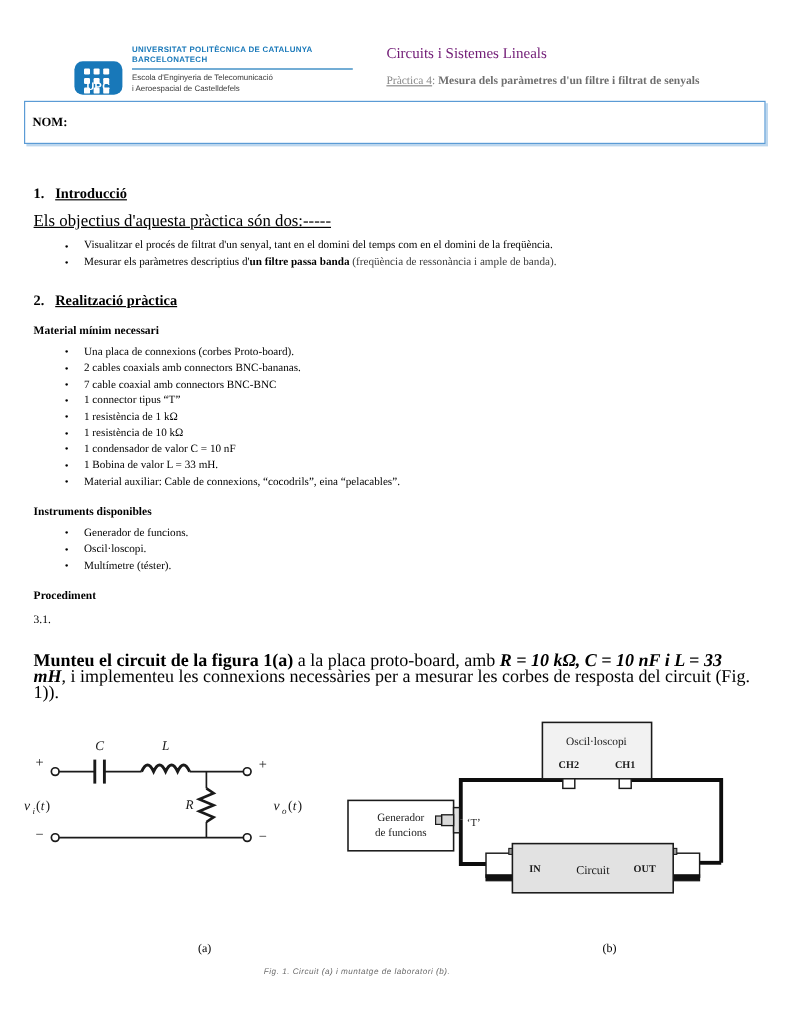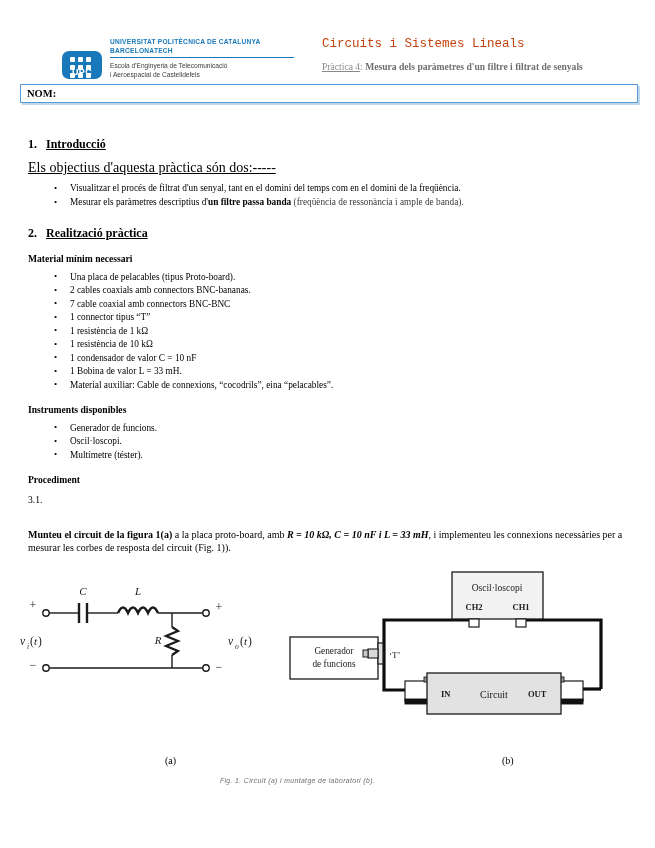--- a/index.html
+++ b/index.html
@@ -98,23 +98,23 @@
     font-size: 6.6px;
     color: #3b3b3b;
     line-height: 9px;
     white-space: nowrap;
   }
   .header-titles {
     margin-left: 8px;
     padding-top: 1px;
   }
   .doc-title {
-    font-family: Liberation Mono, monospace;
+    font-family: Liberation Serif, serif;
     font-size: 12.5px;
-    color: #c2410c;
+    color: #701a75;
     margin-bottom: 9px;
   }
   .pract-line {
     font-size: 9.6px;
     color: #8a8a8a;
     line-height: 13px;
     max-width: 300px;
     text-align: right;
   }
   .pract-label {
@@ -126,21 +126,21 @@
   }
 
   
   .nom-wrap {
     margin: 12px 17px 0 20px;
     position: relative;
   }
   .nom-box {
     border: 1.2px solid #5b9bd5;
     box-shadow: 2px 2px 0 0 #bdd7ee;
-    height: 19px;
+    height: 36px;
     display: flex;
     align-items: center;
     padding-left: 6px;
     box-sizing: border-box;
     background: #fff;
   }
   .nom-label {
     font-size: 10.5px;
     font-weight: bold;
   }
@@ -205,21 +205,21 @@
     padding-left: 8px;
     margin-top: 9px;
     flex-direction: column;
   }
   .proc-num {
     width: 34px;
     flex: 0 0 34px;
     font-size: 9.6px;
   }
   .proc-text {
-    font-size: 10px;
+    font-size: 15px;
     line-height: 13.5px;
   }
 
   
   .figure-area {
     position: relative;
     height: 190px;
     margin-top: 10px;
   }
   .fig-svg { display: block; }
@@ -300,21 +300,21 @@
         <span>Mesurar els paràmetres descriptius d'</span><span class="b">un filtre passa banda</span><span class="grey"> (freqüència de ressonància i ample de banda).</span>
       </li>
     </ul>
 
     <h2 class="section">
       <span class="num">2.</span><span class="ttl">Realització pràctica</span>
     </h2>
 
     <div class="subhead">Material mínim necessari</div>
     <ul class="bul tight">
-      <li>Una placa de pelacables (tipus Proto-board).</li>
+      <li>Una placa de connexions (corbes Proto-board).</li>
       <li>2 cables coaxials amb connectors BNC-bananas.</li>
       <li>7 cable coaxial amb connectors BNC-BNC</li>
       <li>1 connector tipus “T”</li>
       <li>1 resistència de 1 kΩ</li>
       <li>1 resistència de 10 kΩ</li>
       <li>1 condensador de valor C = 10 nF</li>
       <li>1 Bobina de valor L = 33 mH.</li>
       <li>Material auxiliar: Cable de connexions, “cocodrils”, eina “pelacables”.</li>
     </ul>
 

